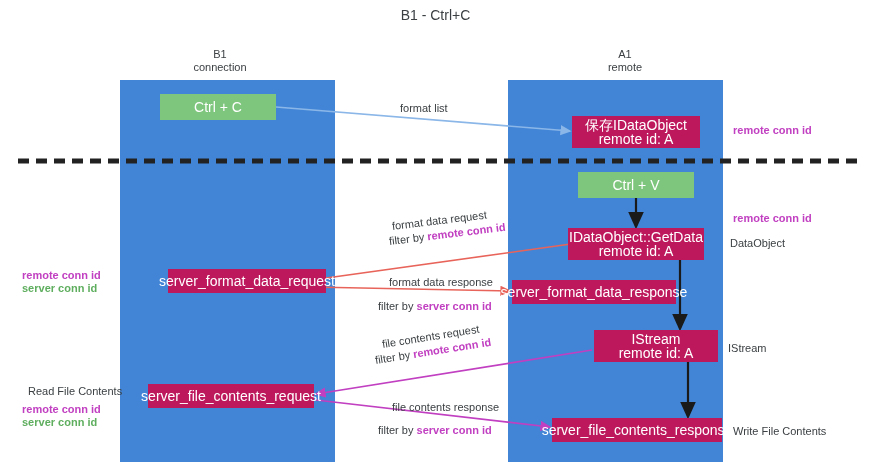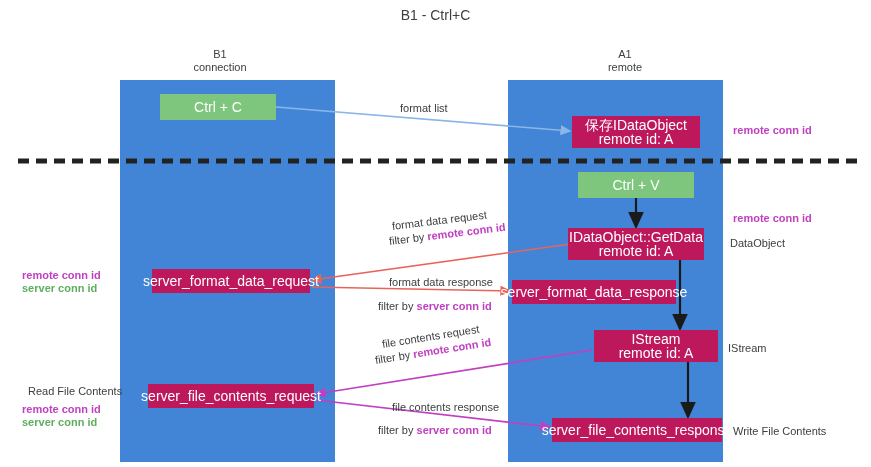--- a/index.html
+++ b/index.html
@@ -111,21 +111,21 @@
 
   <div class="node green" style="left:578px;top:172px;width:116px;height:26px;justify-content:center;">
     <span>Ctrl + V</span>
   </div>
 
   <div class="node orange" style="left:568px;top:228px;width:136px;height:32px;align-items:center;">
     <span>IDataObject::GetData</span>
     <span>remote id: A</span>
   </div>
 
-  <div class="node orange" style="left:152px;top:269px;width:158px;height:24px;">
+  <div class="node orange" style="left:168px;top:269px;width:158px;height:24px;">
     <span>server_format_data_request</span>
   </div>
 
   <div class="node orange" style="left:512px;top:280px;width:164px;height:24px;">
     <span>server_format_data_response</span>
   </div>
 
   <div class="node orange" style="left:594px;top:330px;width:124px;height:32px;">
     <span>IStream</span>
     <span>remote id: A</span>

